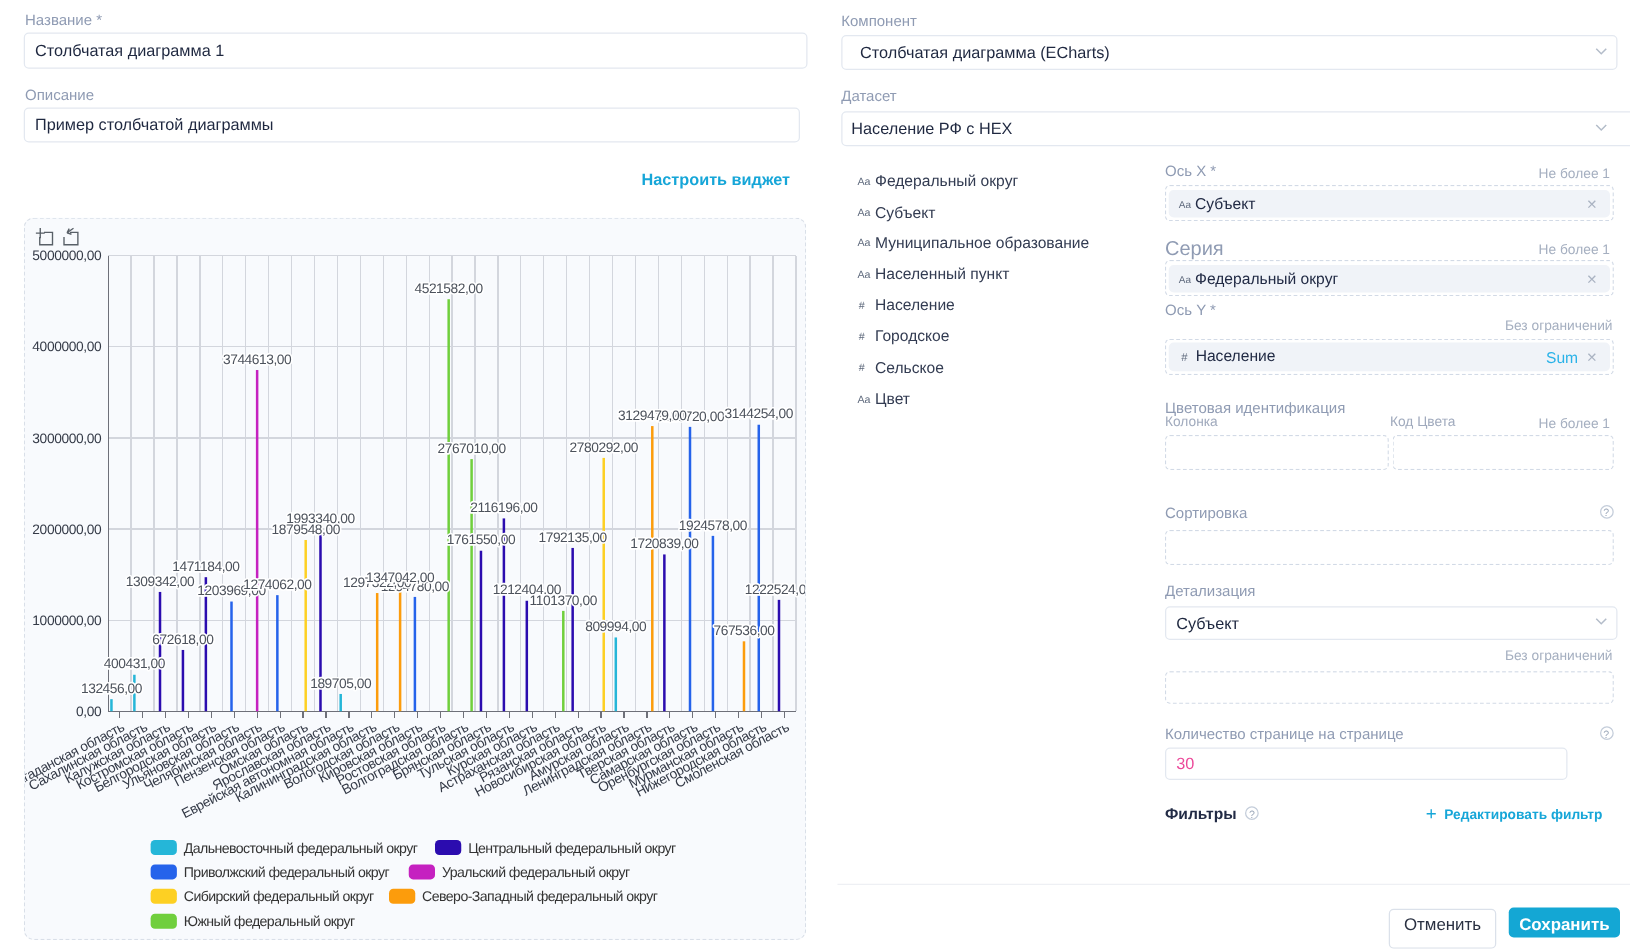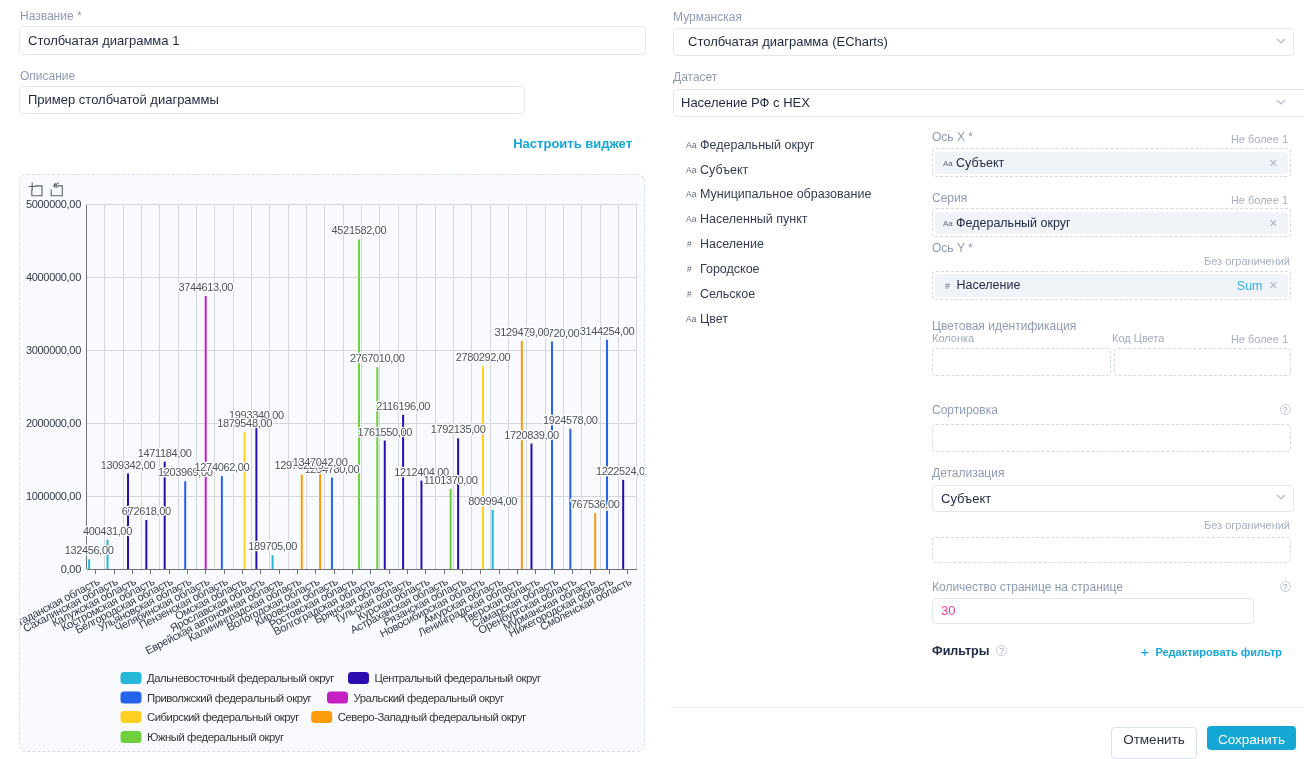--- a/index.html
+++ b/index.html
@@ -1,19 +1,19 @@
 <!DOCTYPE html>
 <html><head><meta charset="utf-8"><style>
 *{margin:0;padding:0;box-sizing:border-box}
 body{width:1304px;height:759px;background:#fff;font-family:'Liberation Sans',sans-serif;position:relative;overflow:hidden}
 </style></head><body>
 <div style="position:absolute;left:20px;top:10px;font-size:12px;color:#8f9bb3;font-weight:400;letter-spacing:0px;white-space:nowrap;line-height:1">Название *</div>
 <div style="position:absolute;left:19px;top:26px;width:627px;height:29px;border:1px solid #e3e8f0;border-radius:4px;background:#fff;font-size:13px;color:#1f2840;line-height:27px;padding-left:8px">Столбчатая диаграмма 1</div>
 <div style="position:absolute;left:20px;top:70px;font-size:12px;color:#8f9bb3;font-weight:400;letter-spacing:0px;white-space:nowrap;line-height:1">Описание</div>
-<div style="position:absolute;left:19px;top:86px;width:506px;height:28px;border:1px solid #e3e8f0;border-radius:4px;background:#fff;font-size:13px;color:#1f2840;line-height:26px;padding-left:8px">Пример столбчатой диаграммы</div>
+<div style="position:absolute;left:19px;top:86px;width:621px;height:28px;border:1px solid #e3e8f0;border-radius:4px;background:#fff;font-size:13px;color:#1f2840;line-height:26px;padding-left:8px">Пример столбчатой диаграммы</div>
 <div style="position:absolute;right:672px;text-align:left;top:136.5px;font-size:13px;color:#16a6d8;font-weight:600;letter-spacing:0px;white-space:nowrap;line-height:1">Настроить виджет</div>
 <div style="position:absolute;left:19px;top:174px;width:626px;height:578px;border:1px dashed #d9dfe8;border-radius:8px;background:#f8fafd;overflow:hidden">
     <svg width="624" height="576" viewBox="20 175 624 576" style="position:absolute;left:0;top:0;font-family:'Liberation Sans',sans-serif">
 <g fill="none" stroke="#596068" stroke-width="1.1">
 <path d="M35.2 185.9 H42 V195.8 H31.8 V189.6"></path>
 <path d="M28.7 186.5 H35.8 M32.2 182.4 V190.6"></path>
 <path d="M56 185.9 H62.3 V195.8 H51.2 V189.6"></path>
 <path d="M58.8 182.6 L53.6 186.2 M53.6 186.2 L57.2 187.4 M53.6 186.2 L55.4 182.9"></path>
 </g>
 <g stroke="#d3d6dd" stroke-width="1" shape-rendering="crispEdges">
@@ -202,21 +202,21 @@
 <text x="353.5" y="701.5">Уральский федеральный округ</text>
 <rect x="120.5" y="711" width="21" height="12" rx="3.5" fill="#fdd023"></rect>
 <text x="147.0" y="721">Сибирский федеральный округ</text>
 <rect x="311.2" y="711" width="21" height="12" rx="3.5" fill="#fc9c0c"></rect>
 <text x="337.7" y="721">Северо-Западный федеральный округ</text>
 <rect x="120.5" y="731" width="21" height="12" rx="3.5" fill="#70cf3d"></rect>
 <text x="147.0" y="741">Южный федеральный округ</text>
 </g>
 </svg>
   </div>
-<div style="position:absolute;left:673px;top:11px;font-size:12px;color:#8f9bb3;font-weight:400;letter-spacing:0px;white-space:nowrap;line-height:1">Мурманская</div>
+<div style="position:absolute;left:673px;top:11px;font-size:12px;color:#8f9bb3;font-weight:400;letter-spacing:0px;white-space:nowrap;line-height:1">Компонент</div>
 <div style="position:absolute;left:673px;top:28px;width:621px;height:28px;border:1px solid #e3e8f0;border-radius:4px;background:#fff;font-size:13px;color:#1f2840;line-height:26px;padding-left:14px">Столбчатая диаграмма (ECharts)</div>
 <svg style="position:absolute;left:1276px;top:38px" width="10" height="6" viewBox="0 0 10 6">
     <path d="M1 1 L5 5 L9 1" fill="none" stroke="#b3bcc9" stroke-width="1.2"></path>
   </svg>
 <div style="position:absolute;left:673px;top:71px;font-size:12px;color:#8f9bb3;font-weight:400;letter-spacing:0px;white-space:nowrap;line-height:1">Датасет</div>
 <div style="position:absolute;left:673px;top:89px;width:708px;height:28px;border:1px solid #e3e8f0;border-radius:4px;background:#fff;font-size:13px;color:#1f2840;line-height:26px;padding-left:7px">Население РФ с HEX</div>
 <svg style="position:absolute;left:1276px;top:99px" width="10" height="6" viewBox="0 0 10 6">
     <path d="M1 1 L5 5 L9 1" fill="none" stroke="#b3bcc9" stroke-width="1.2"></path>
   </svg>
 <div style="position:absolute;left:686px;top:140.9px;font-size:8.5px;color:#5f6a7d;line-height:9px">Aa</div>
@@ -236,21 +236,21 @@
 <div style="position:absolute;left:686px;top:315.3px;font-size:8.5px;color:#5f6a7d;line-height:9px">Aa</div>
 <div style="position:absolute;left:700px;top:312.3px;font-size:12.5px;color:#333c52;line-height:15px;white-space:nowrap">Цвет</div>
 <div style="position:absolute;left:932px;top:131px;font-size:12px;color:#8f9bb3;font-weight:400;letter-spacing:0px;white-space:nowrap;line-height:1">Ось X *</div>
 <div style="position:absolute;right:16px;text-align:right;top:134px;font-size:11px;color:#a5afc0;font-weight:400;letter-spacing:0px;white-space:nowrap;line-height:1">Не более 1</div>
 <div style="position:absolute;left:932px;top:148px;width:358.5px;height:29px;border:1px dashed #d2dae6;border-radius:4px;background:#fff"></div>
 <div style="position:absolute;left:935px;top:151.5px;width:352.5px;height:22.5px;background:#f0f3f8;border-radius:4px;">
     <span style="position:absolute;left:8px;top:7px;font-size:8px;color:#5f6a7d">Aa</span>
     <span style="position:absolute;left:21px;top:4px;font-size:12.5px;color:#222b45">Субъект</span>
     <span style="position:absolute;right:10px;top:3px;font-size:14px;color:#aab3c2">×</span>
   </div>
-<div style="position:absolute;left:932px;top:192px;font-size:12px;color:#8f9bb3;font-weight:400;letter-spacing:0px;white-space:nowrap;line-height:1">Серия</div>
+<div style="position:absolute;left:932px;top:192px;font-size:16px;color:#8f9bb3;font-weight:400;letter-spacing:0px;white-space:nowrap;line-height:1">Серия</div>
 <div style="position:absolute;right:16px;text-align:right;top:195px;font-size:11px;color:#a5afc0;font-weight:400;letter-spacing:0px;white-space:nowrap;line-height:1">Не более 1</div>
 <div style="position:absolute;left:932px;top:208px;width:358.5px;height:29px;border:1px dashed #d2dae6;border-radius:4px;background:#fff"></div>
 <div style="position:absolute;left:935px;top:211.5px;width:352.5px;height:22.5px;background:#f0f3f8;border-radius:4px;">
     <span style="position:absolute;left:8px;top:7px;font-size:8px;color:#5f6a7d">Aa</span>
     <span style="position:absolute;left:21px;top:4px;font-size:12.5px;color:#222b45">Федеральный округ</span>
     <span style="position:absolute;right:10px;top:3px;font-size:14px;color:#aab3c2">×</span>
   </div>
 <div style="position:absolute;left:932px;top:242px;font-size:12px;color:#8f9bb3;font-weight:400;letter-spacing:0px;white-space:nowrap;line-height:1">Ось Y *</div>
 <div style="position:absolute;right:14px;text-align:right;top:256px;font-size:11px;color:#a5afc0;font-weight:400;letter-spacing:0px;white-space:nowrap;line-height:1">Без ограничений</div>
 <div style="position:absolute;left:932px;top:270.5px;width:358.5px;height:29px;border:1px dashed #d2dae6;border-radius:4px;background:#fff"></div>
@@ -278,12 +278,12 @@
 <div style="position:absolute;left:932px;top:537px;width:358.5px;height:26px;border:1px dashed #d2dae6;border-radius:4px;background:#fff"></div>
 <div style="position:absolute;left:932px;top:581px;font-size:12px;color:#8f9bb3;font-weight:400;letter-spacing:0px;white-space:nowrap;line-height:1">Количество странице на странице</div>
 <div style="position:absolute;left:1279.5px;top:580.5px;width:11px;height:11px;border:1px solid #c4cdda;border-radius:50%;color:#9aa6b8;font-size:8.5px;line-height:11px;text-align:center">?</div>
 <div style="position:absolute;left:932px;top:598px;width:322px;height:26px;border:1px solid #e3e8f0;border-radius:4px;background:#fff;font-size:13px;color:#ec4899;line-height:24px;padding-left:8px">30</div>
 <div style="position:absolute;left:932px;top:645px;font-size:12.5px;color:#222b45;font-weight:700;letter-spacing:0px;white-space:nowrap;line-height:1">Фильтры</div>
 <div style="position:absolute;left:996.0px;top:645.0px;width:11px;height:11px;border:1px solid #c4cdda;border-radius:50%;color:#9aa6b8;font-size:8.5px;line-height:11px;text-align:center">?</div>
 <div style="position:absolute;left:1140.5px;top:644px;font-size:15px;color:#16a6d8;line-height:15px">+</div>
 <div style="position:absolute;right:22px;text-align:right;top:646.5px;font-size:11px;color:#16a6d8;font-weight:600;letter-spacing:0px;white-space:nowrap;line-height:1">Редактировать фильтр</div>
 <div style="position:absolute;left:670px;top:707px;width:634px;height:1px;background:#eef0f4"></div>
 <div style="position:absolute;left:1111px;top:727px;width:86px;height:32px;border:1px solid #dbe1ea;border-radius:4px;background:#fff;font-size:13.5px;color:#2a3142;line-height:24px;text-align:center">Отменить</div>
-<div style="position:absolute;left:1207px;top:726px;width:89px;height:24px;border-radius:4px;background:#14a7d4;font-size:13.5px;color:#fff;line-height:28px;text-align:center;font-weight:400">Сохранить</div>
+<div style="position:absolute;left:1207px;top:726px;width:89px;height:24px;border-radius:4px;background:#14a7d4;font-size:13.5px;color:#fff;line-height:28px;text-align:center;font-weight:700">Сохранить</div>
 </body></html>

